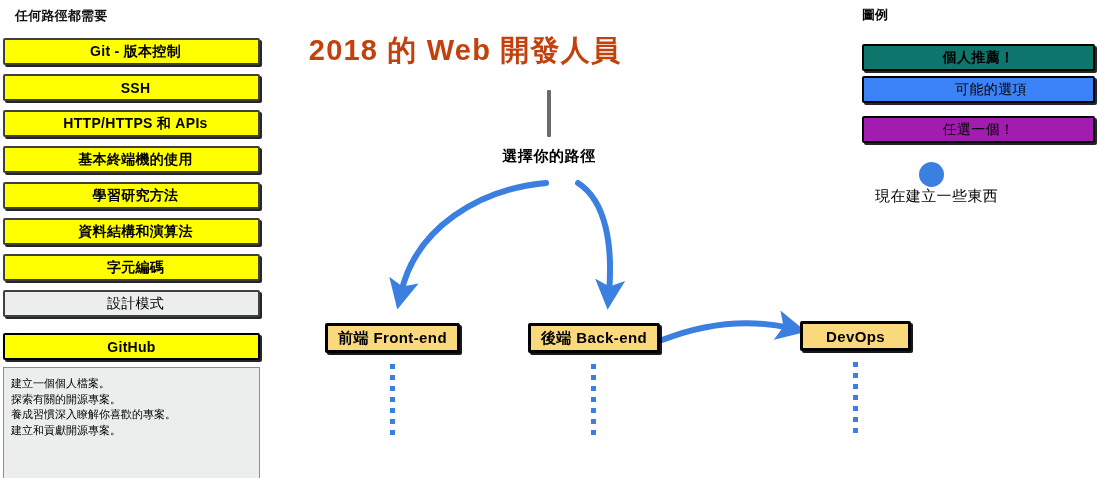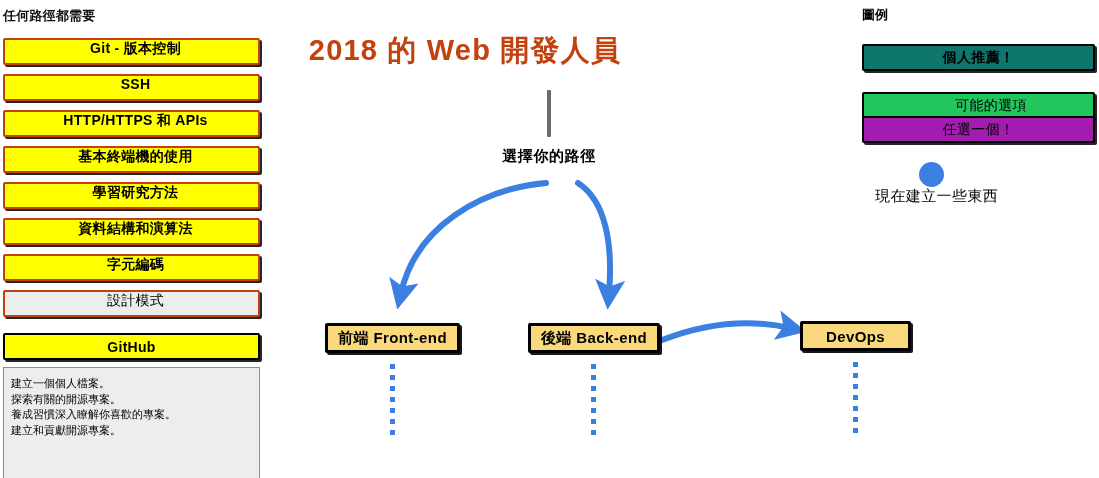--- a/index.html
+++ b/index.html
@@ -34,23 +34,24 @@
     left: 3px;
     top: 38px;
     width: 257px;
   }
   .skill-box {
     position: relative;
     box-sizing: border-box;
     width: 257px;
     height: 27px;
     margin-bottom: 9px;
-    border: 2px solid #c2410c;
+    border: 2px solid #404040;
     border-radius: 2px;
     display: flex;
+    align-items: center;
     justify-content: center;
     font-size: 14px;
     font-weight: bold;
     letter-spacing: 0.3px;
     box-shadow: 2px 2px 0px rgba(0,0,0,0.85);
     padding-left: 8px;
   }
   .skill-box.fill-yellow { background: #ffff00; }
   .skill-box.fill-gray   { background: #eceded; font-weight: normal; }
 
@@ -194,21 +195,21 @@
     border: 2px solid #000000;
     border-radius: 2px;
     display: flex;
     align-items: center;
     justify-content: center;
     font-size: 14px;
     letter-spacing: 0.4px;
     box-shadow: 2px 2px 0px rgba(0,0,0,0.85);
   }
   #legend-box-0 { top: 44px; background: #0f766e; font-weight: bold; }
-  #legend-box-1 { top: 92px; background: #22c55e; font-weight: normal; padding-left: 25px; }
+  #legend-box-1 { top: 76px; background: #3b82f6; font-weight: normal; padding-left: 25px; }
   #legend-box-2 { top: 116px; background: #a21caf; font-weight: normal; }
 
   #legend-build {
     position: absolute;
     left: 2px;
     top: 162px;
     display: flex;
     align-items: center;
     flex-direction: column;
   }
@@ -222,21 +223,21 @@
   #legend-build-label {
     margin-left: 11px;
     font-size: 15px;
     letter-spacing: 0.4px;
     white-space: nowrap;
   }
 </style>
 </head>
 <body>
 
-<div class="abs section-heading" style="left:3px; top:7px;">任何路徑都需要</div>
+<div class="abs section-heading" style="left:15px; top:7px;">任何路徑都需要</div>
 
 <div id="left-column">
   <div class="skill-box fill-yellow">
     <span>Git - 版本控制</span>
   </div>
   <div class="skill-box fill-yellow">
     <span>SSH</span>
   </div>
   <div class="skill-box fill-yellow">
     <span>HTTP/HTTPS 和 APIs</span>

